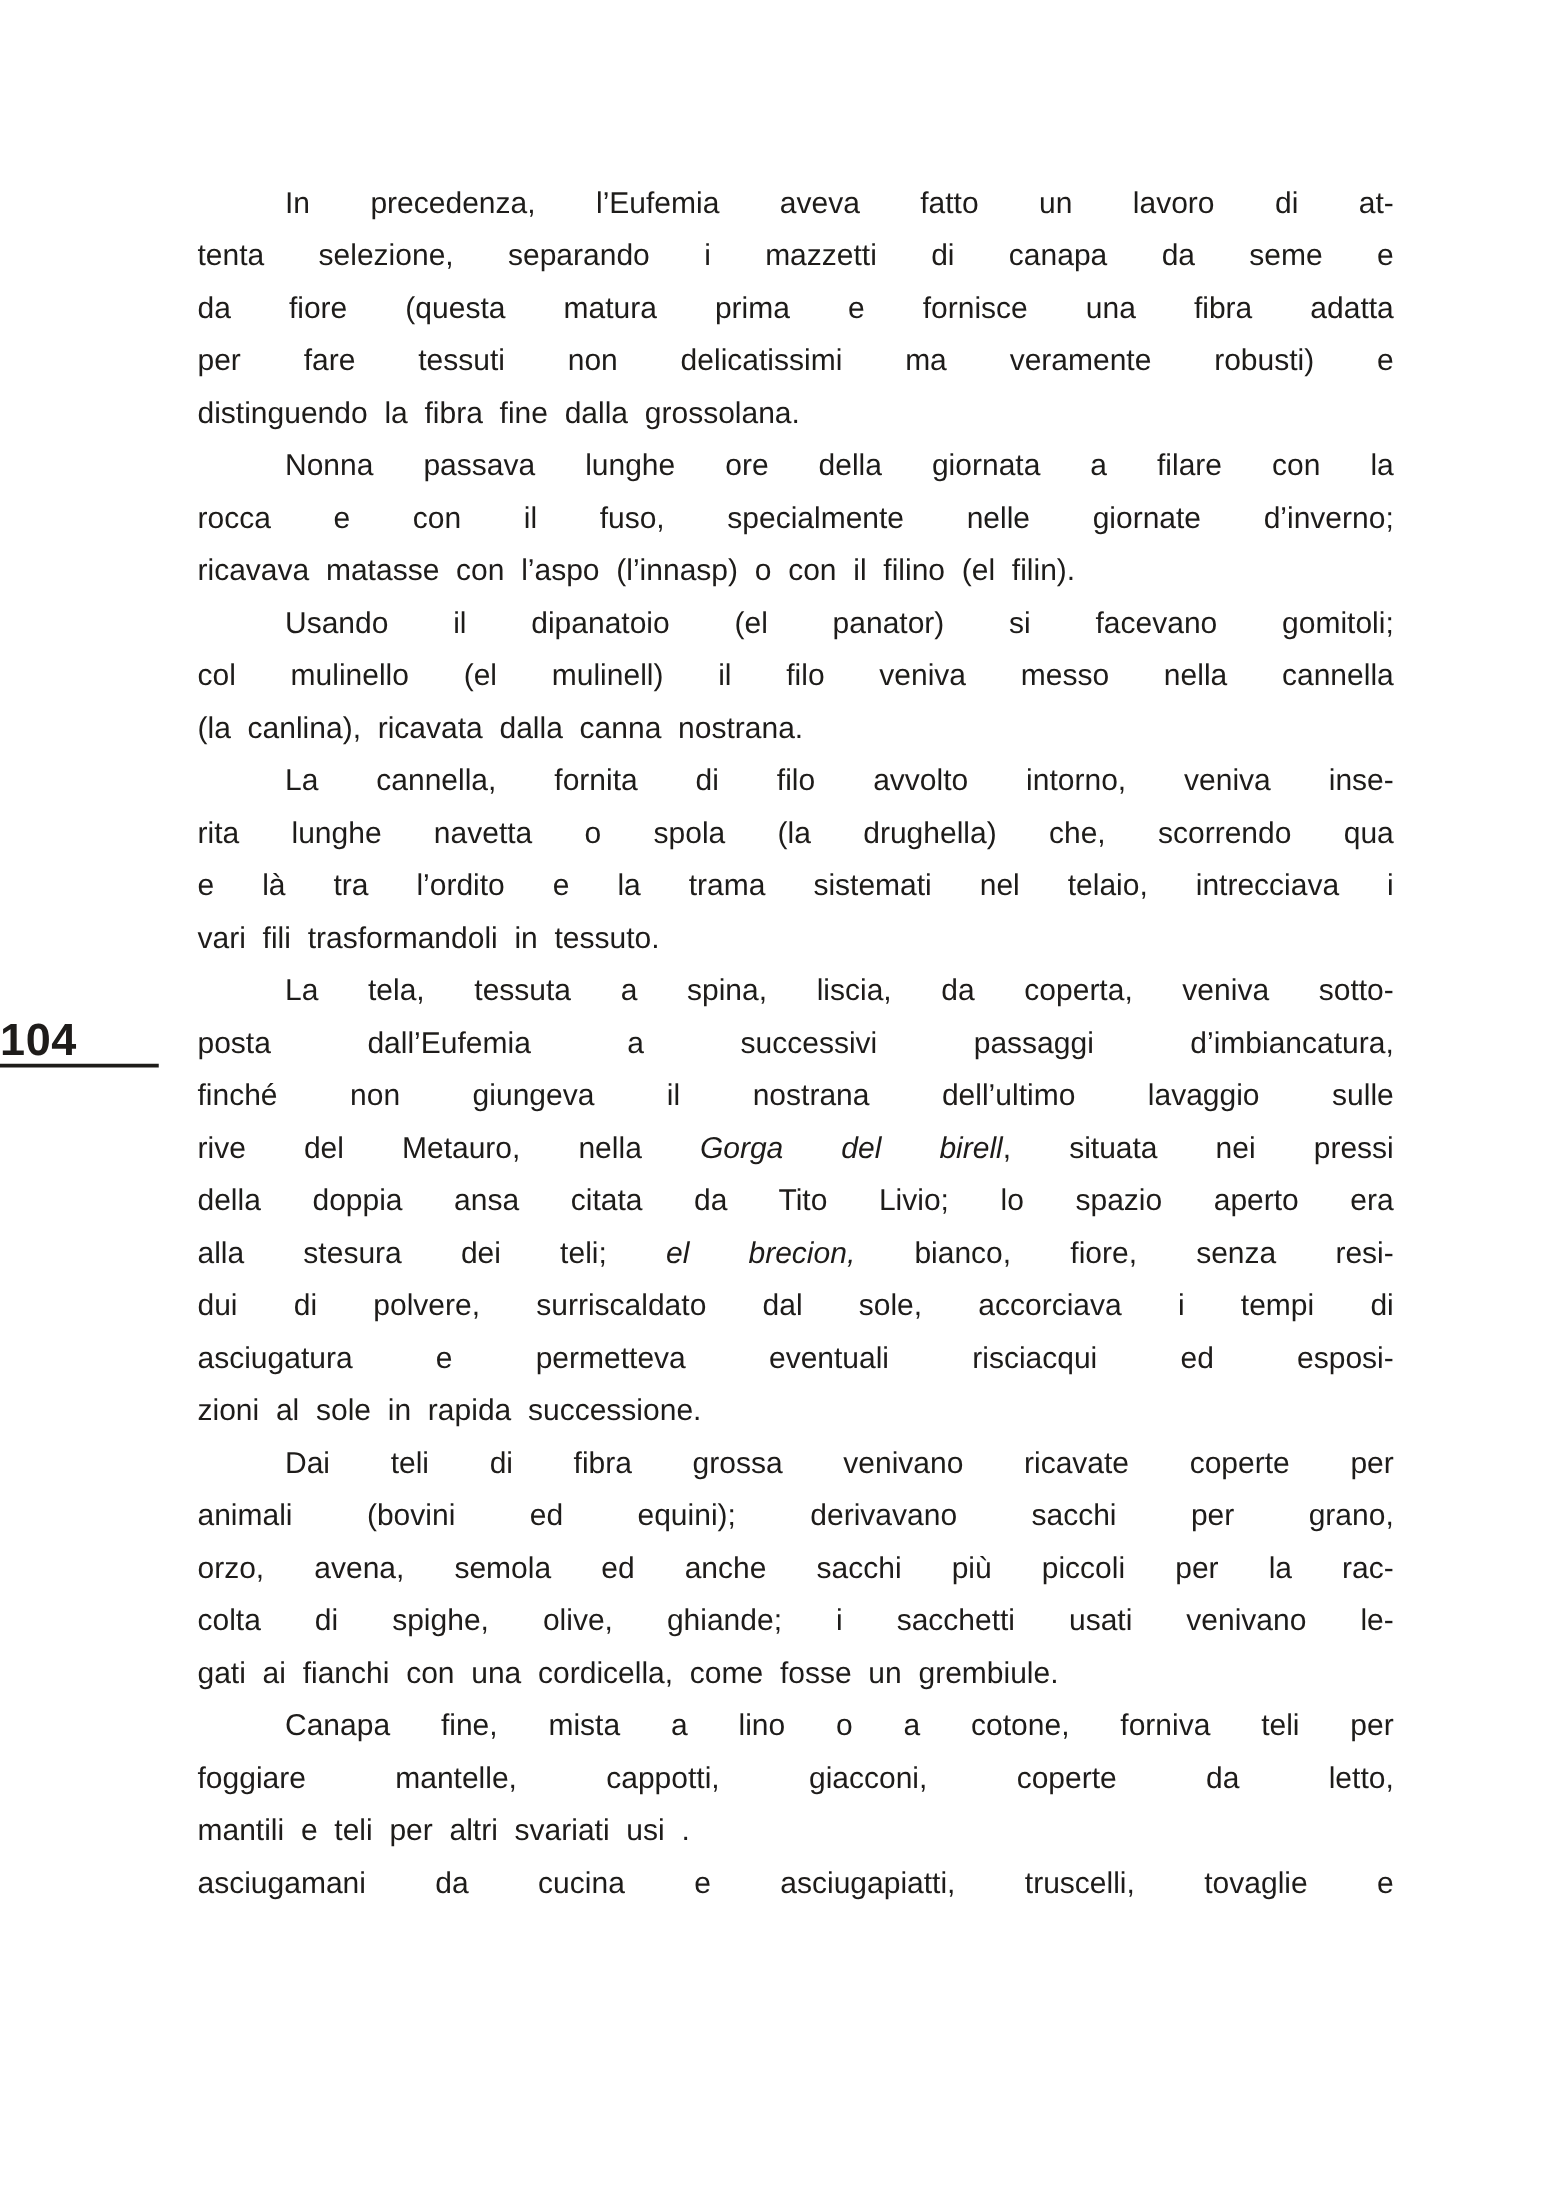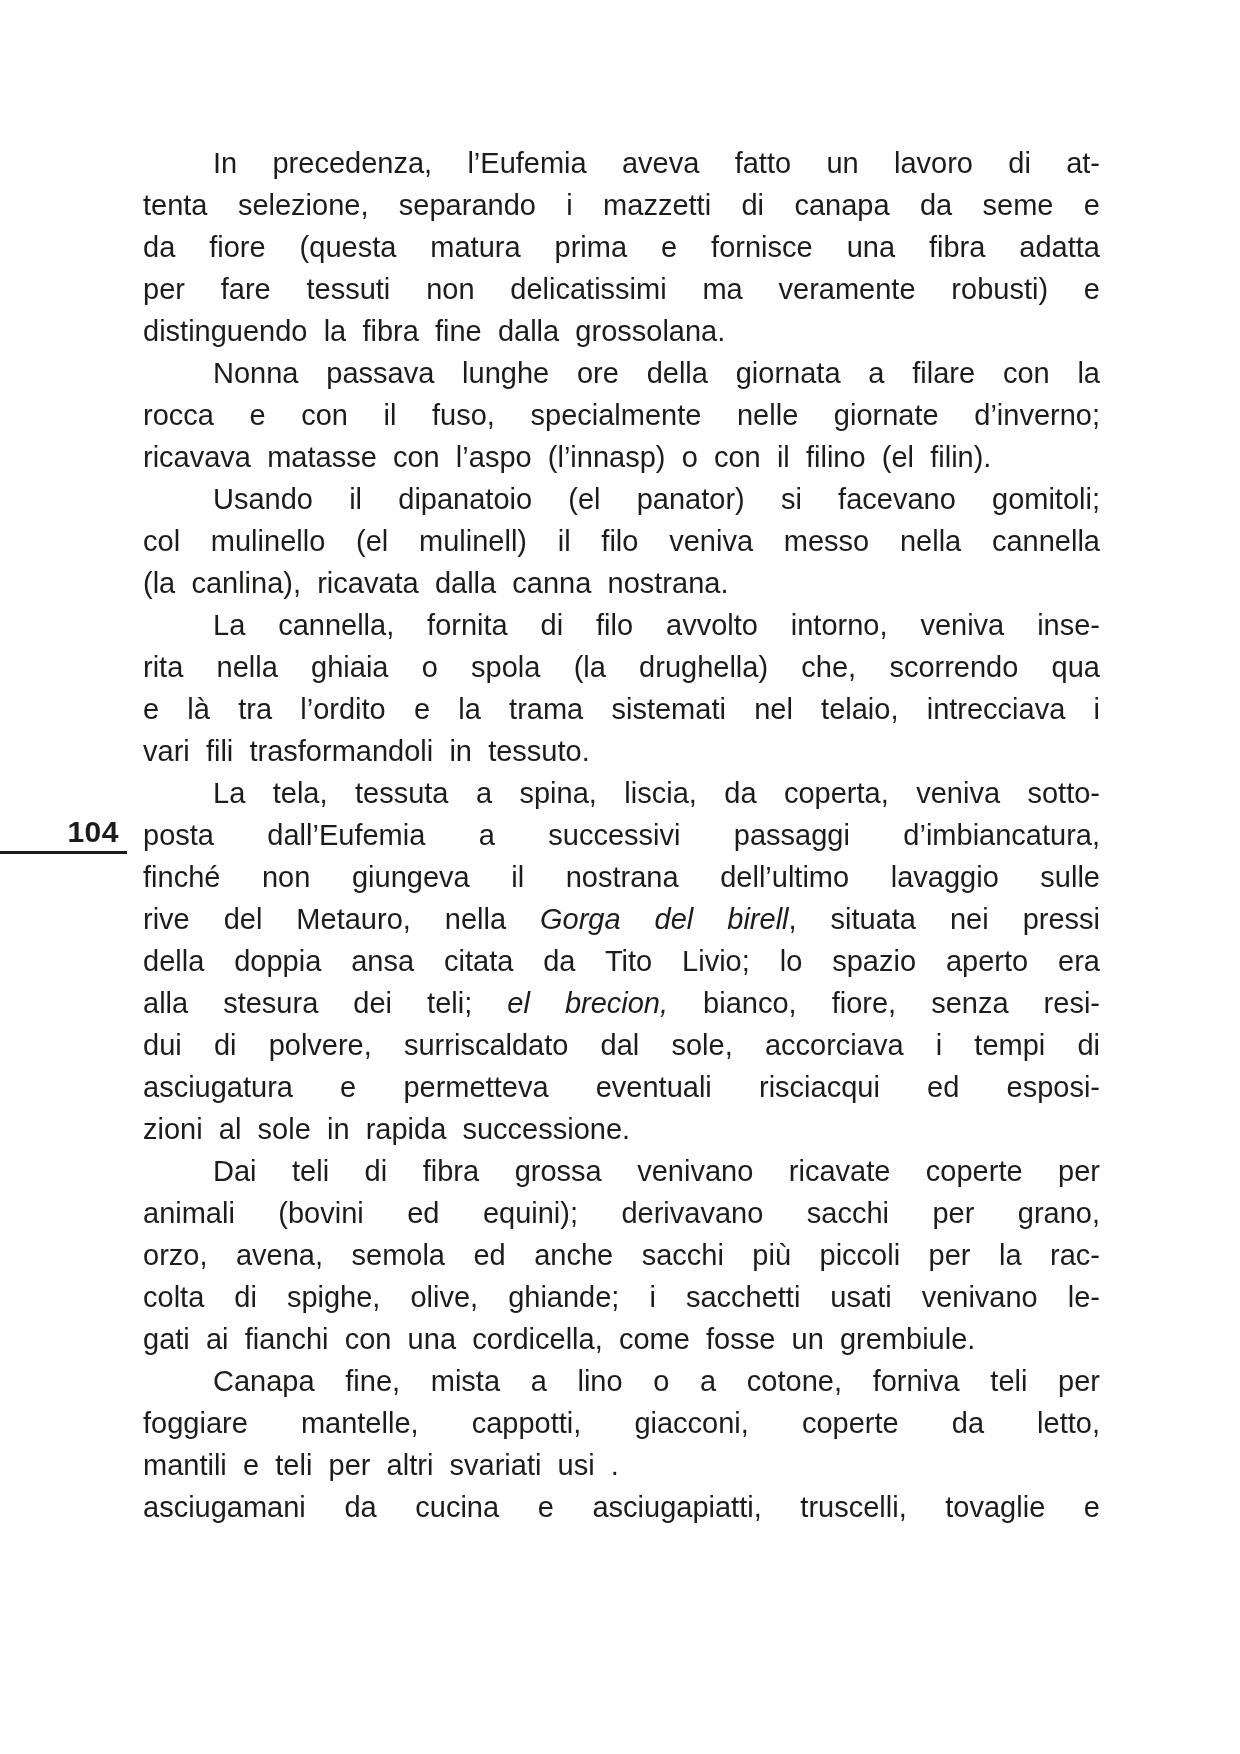--- a/index.html
+++ b/index.html
@@ -14,24 +14,24 @@
   .page {
     position: relative;
     width: 1240px;
     height: 1754px;
     background: var(--paper);
     overflow: hidden;
     font-family: "Liberation Sans", sans-serif;
   }
   .text-block {
     position: absolute;
-    left: 143px;
+    left: 158px;
     top: 142px;
     width: 957px;
-    font-size: 29px;
+    font-size: 24px;
     line-height: 42px;
     color: var(--ink);
     word-spacing: 0.12em;
   }
   .para { margin: 0; }
   .line {
     text-align: justify;
     text-align-last: justify;
     white-space: normal;
   }
@@ -39,22 +39,21 @@
   .line.last {
     text-align-last: left;
     word-spacing: 0.28em;
   }
   .line i { }
   .folio {
     position: absolute;
     left: 0;
     top: 819px;
     width: 119px;
-    text-align: right;
-    font-size: 30px;
+    font-size: 36px;
     line-height: 26px;
     font-weight: bold;
     color: var(--ink);
     letter-spacing: 0.5px;
   }
   .folio-rule {
     position: absolute;
     left: 0;
     top: 851px;
     width: 127px;
@@ -81,21 +80,21 @@
         <div class="line"><span>rocca e con il fuso, specialmente nelle giornate d’inverno;</span></div>
         <div class="line last"><span>ricavava matasse con l’aspo (l’innasp) o con il filino (el filin).</span></div>
       </div>
       <div class="para">
         <div class="line first"><span>Usando il dipanatoio (el panator) si facevano gomitoli;</span></div>
         <div class="line"><span>col mulinello (el mulinell) il filo veniva messo nella cannella</span></div>
         <div class="line last"><span>(la canlina), ricavata dalla canna nostrana.</span></div>
       </div>
       <div class="para">
         <div class="line first"><span>La cannella, fornita di filo avvolto intorno, veniva inse-</span></div>
-        <div class="line"><span>rita nella ghiaia o spola (la drughella) che, scorrendo qua</span></div>
+        <div class="line"><span>rita lunghe navetta o spola (la drughella) che, scorrendo qua</span></div>
         <div class="line"><span>e là tra l’ordito e la trama sistemati nel telaio, intrecciava i</span></div>
         <div class="line last"><span>vari fili trasformandoli in tessuto.</span></div>
       </div>
       <div class="para">
         <div class="line first"><span>La tela, tessuta a spina, liscia, da coperta, veniva sotto-</span></div>
         <div class="line"><span>posta dall’Eufemia a successivi passaggi d’imbiancatura,</span></div>
         <div class="line"><span>finché non giungeva il nostrana dell’ultimo lavaggio sulle</span></div>
         <div class="line"><span>rive del Metauro, nella </span><i>Gorga del birell</i><span>, situata nei pressi</span></div>
         <div class="line"><span>della doppia ansa citata da Tito Livio; lo spazio aperto era</span></div>
         <div class="line"><span>alla stesura dei teli; </span><i>el brecion,</i><span> bianco, fiore, senza resi-</span></div>

